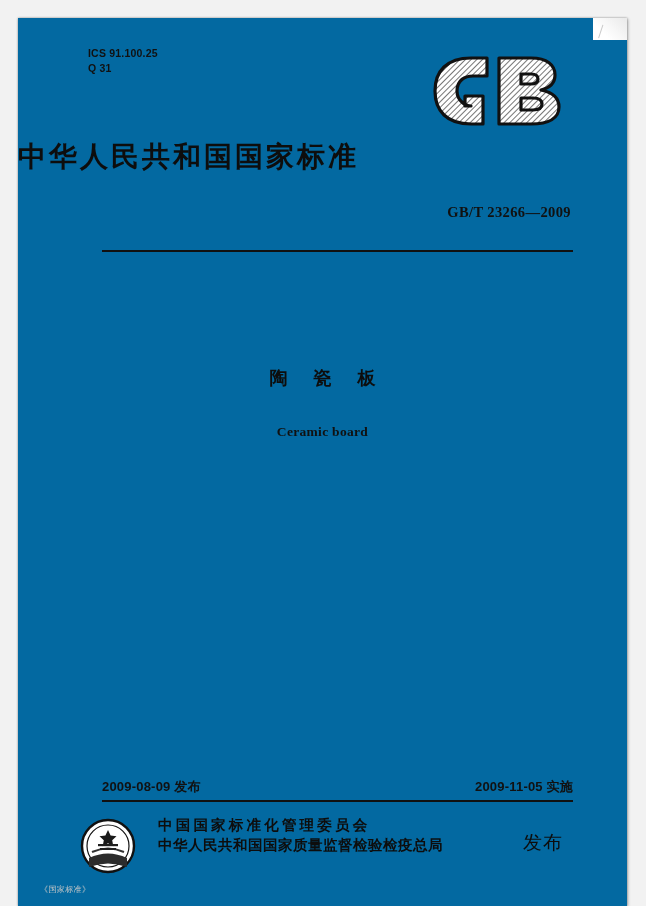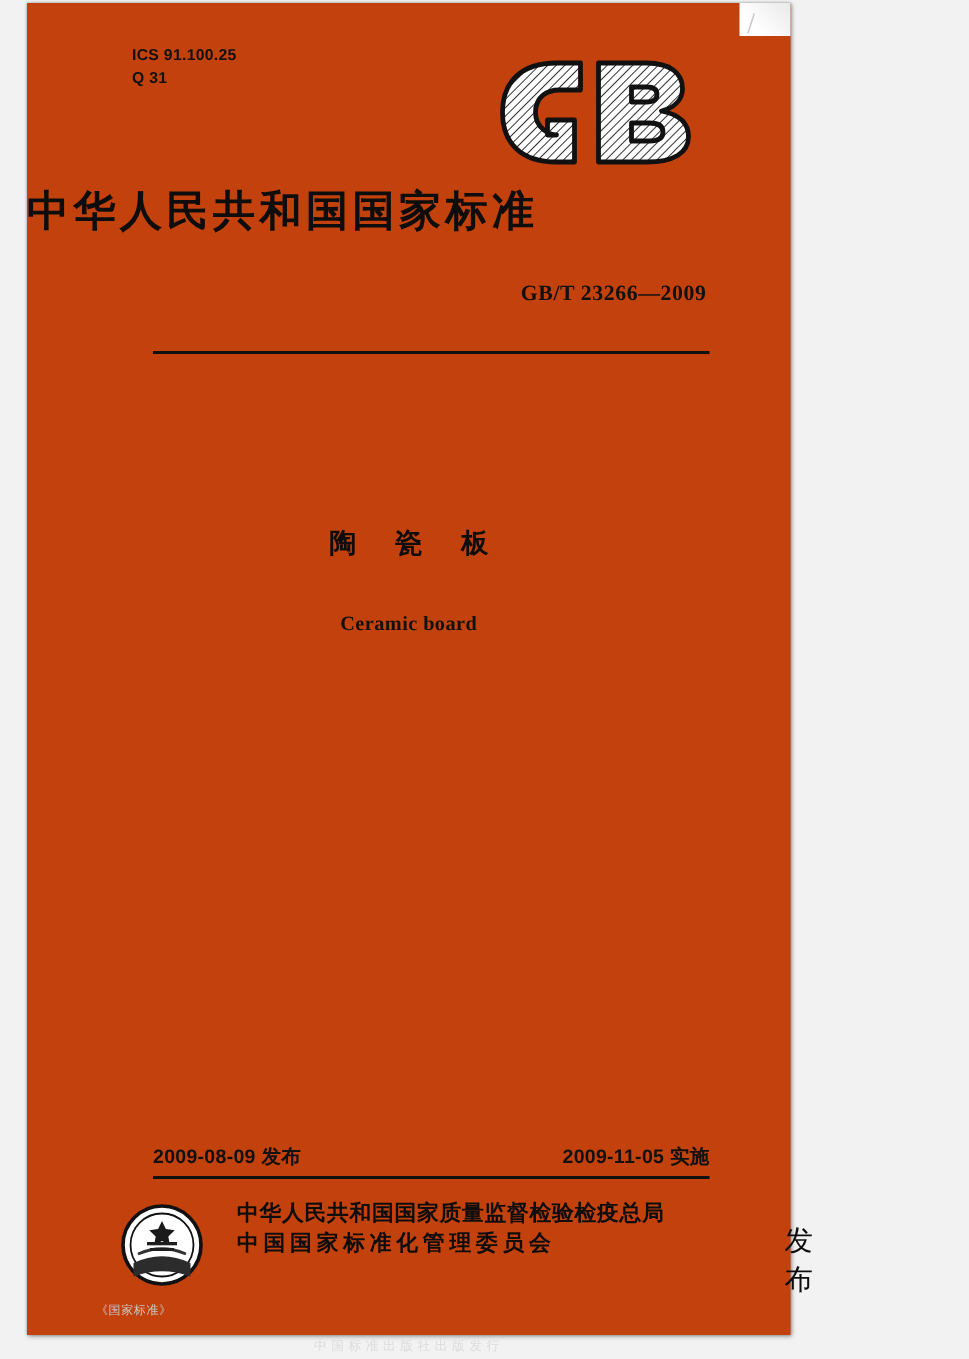--- a/index.html
+++ b/index.html
@@ -15,24 +15,24 @@
   #page-wrap {
     position: relative;
     width: 646px;
     height: 906px;
   }
 
   
   .paper {
     position: absolute;
     left: 18px;
-    top: 2px;
-    width: 509px;
+    top: 18px;
+    width: 609px;
     height: 888px;
-    background: #c2410c;
+    background: #0369a1;
     box-shadow: 0 0 2px rgba(0,0,0,0.35), 1px 1px 3px rgba(0,0,0,0.25);
   }
 
   
   .curl {
     position: absolute;
     right: 0px;
     top: 0px;
     width: 34px;
     height: 22px;
@@ -208,21 +208,20 @@
 
   
   .watermark {
     position: absolute;
     left: 22px;
     top: 866px;
     font-size: 8px;
     color: #c8c8c8;
     letter-spacing: 0.4px;
     font-family: Liberation Serif, serif;
-    margin-left: 24px;
   }
 
   
   .bottom-faint {
     position: absolute;
     left: 0;
     right: 0;
     top: 890px;
     text-align: center;
     font-size: 8.5px;
@@ -285,22 +284,22 @@
         <circle cx="28" cy="28" r="21" fill="none" stroke="#111" stroke-width="1.2"></circle>
         <path d="M9 40 q19 -9 38 0 l0 9 q-19 -7 -38 0 Z" fill="#2c2c2c"></path>
         <path d="M12 34 q16 -7 32 0" fill="none" stroke="#333" stroke-width="2"></path>
         <path d="M28 12 l2.6 5.4 5.9 .8 -4.3 4.1 1.1 5.9 -5.3 -2.9 -5.3 2.9 1.1 -5.9 -4.3 -4.1 5.9 -.8 Z" fill="#1a1a1a"></path>
         <rect x="18" y="26" width="20" height="2.2" fill="#1f1f1f"></rect>
         <rect x="20" y="30" width="16" height="2" fill="#1f1f1f"></rect>
       </svg>
     </div>
 
     <div class="issuer">
+      <div class="issuer-line spaced">中国国家标准化管理委员会</div>
       <div class="issuer-line">中华人民共和国国家质量监督检验检疫总局</div>
-      <div class="issuer-line spaced">中国国家标准化管理委员会</div>
     </div>
     <div class="publish-word">发布</div>
 
     <div class="watermark">《国家标准》</div>
     <div class="bottom-faint">中国标准出版社出版发行</div>
 
   </div>
 </div>
 
 </body></html>

